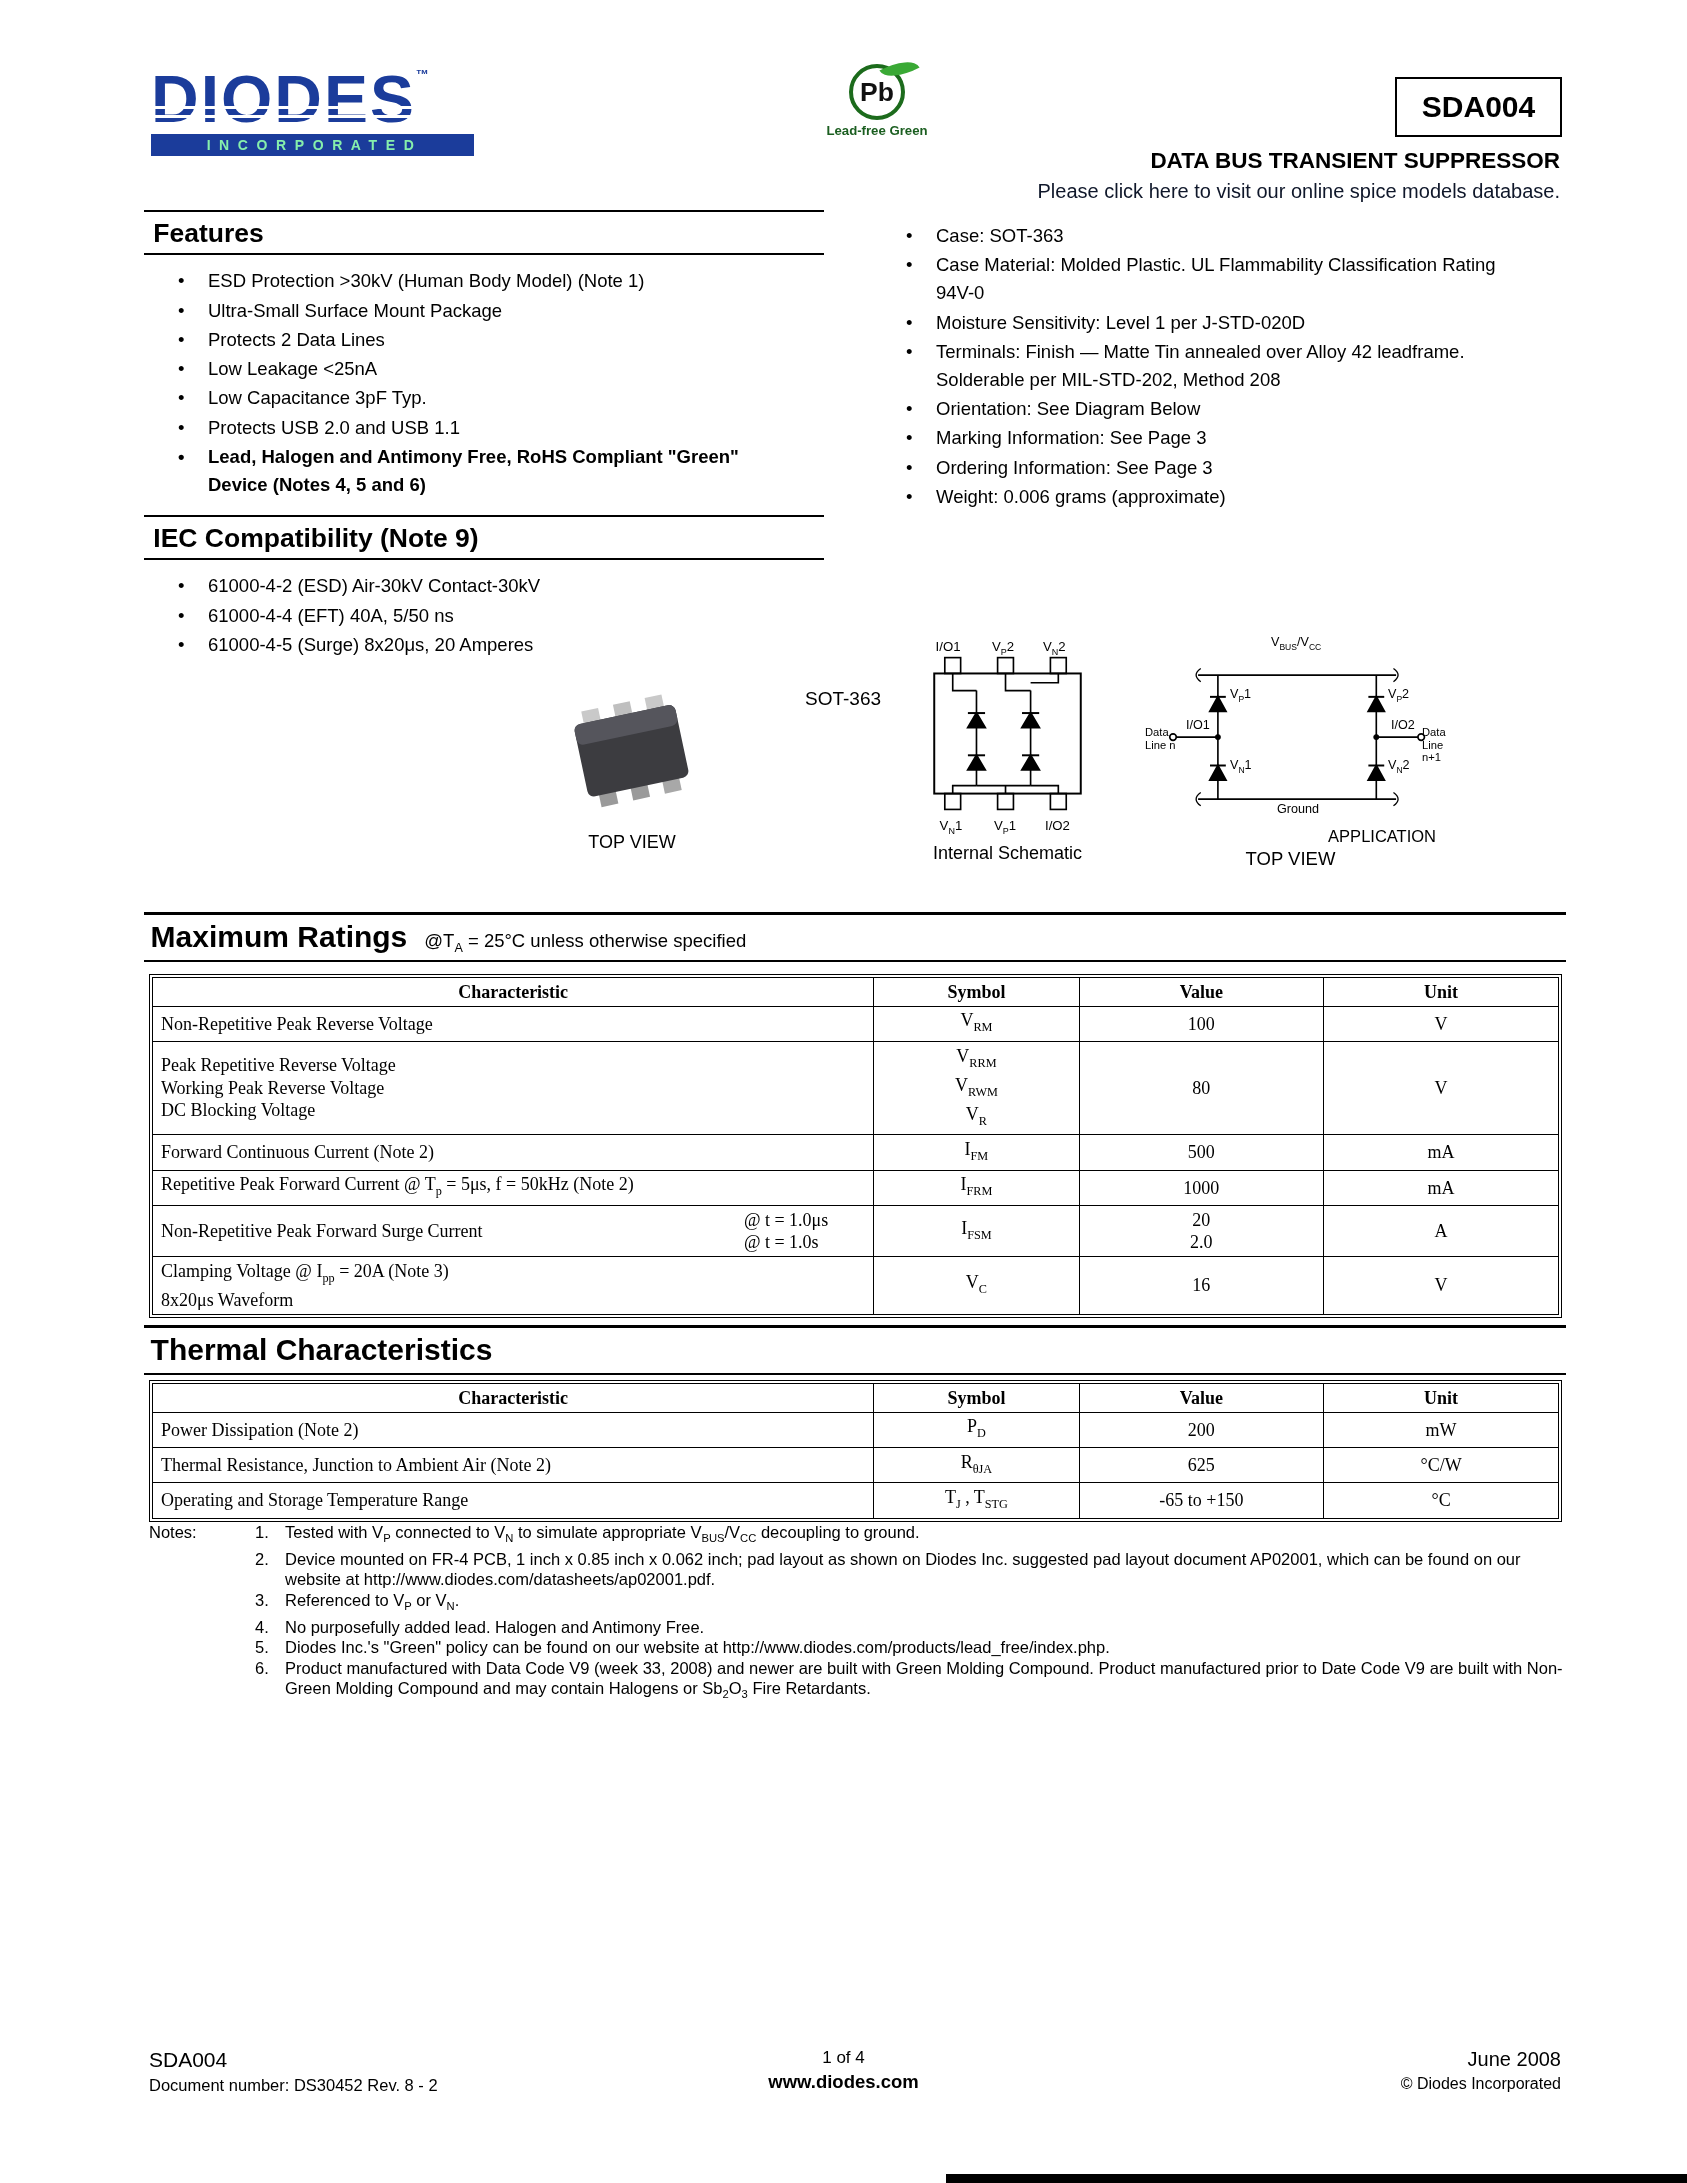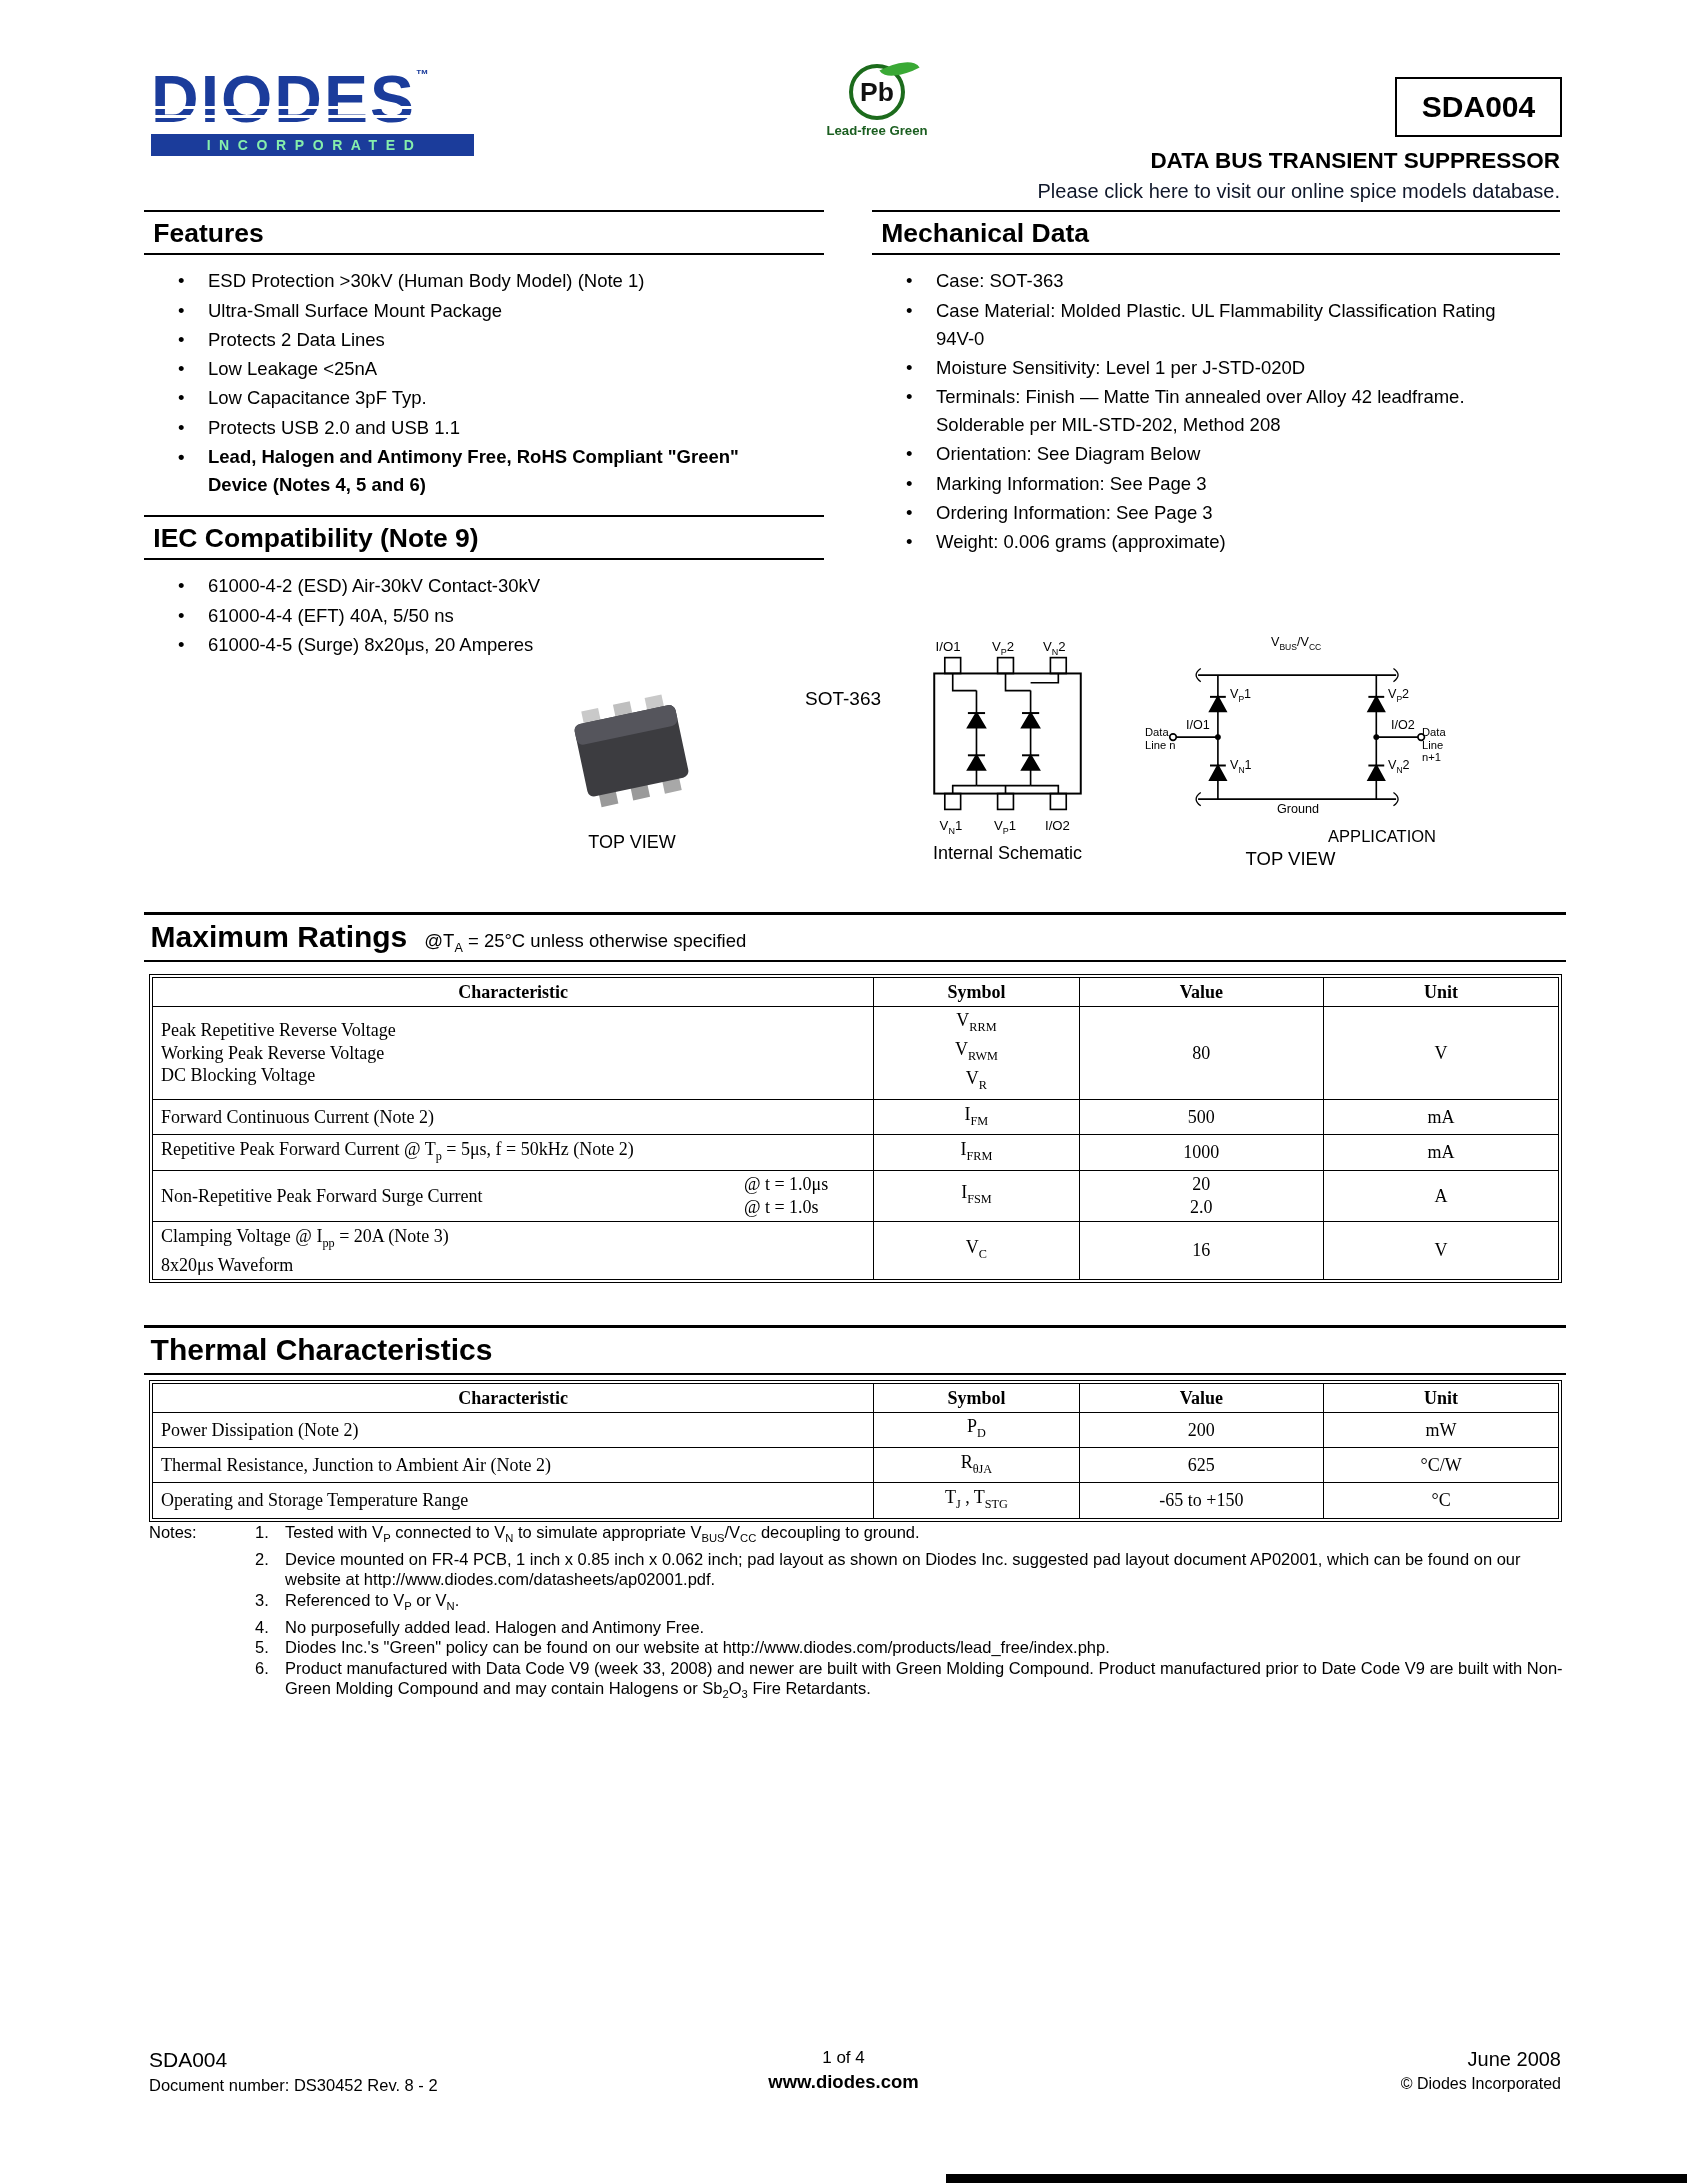--- a/index.html
+++ b/index.html
@@ -132,21 +132,20 @@
     </ul>
     <div class="rule-head">IEC Compatibility (Note 9)</div>
     <ul class="blist">
       <li>61000-4-2 (ESD) Air-30kV  Contact-30kV</li>
       <li>61000-4-4 (EFT) 40A, 5/50 ns</li>
       <li>61000-4-5 (Surge) 8x20μs, 20 Amperes</li>
     </ul>
   </div>
 
   <div class="col-right">
-    <div class="rule-head">Mechanical Data</div>
     <ul class="blist">
       <li>Case: SOT-363</li>
       <li>Case Material:  Molded Plastic.  UL Flammability Classification Rating 94V-0</li>
       <li>Moisture Sensitivity:  Level 1 per J-STD-020D</li>
       <li>Terminals: Finish — Matte Tin annealed over Alloy 42 leadframe.  Solderable per MIL-STD-202, Method 208</li>
       <li>Orientation: See Diagram Below</li>
       <li>Marking Information: See Page 3</li>
       <li>Ordering Information: See Page 3</li>
       <li>Weight: 0.006 grams (approximate)</li>
     </ul>
@@ -264,20 +263,26 @@
           <col style="width:16.7%">
         </colgroup>
       <tbody>
       <tr>
         <th>Characteristic</th>
         <th>Symbol</th>
         <th>Value</th>
         <th>Unit</th>
       </tr>
       <tr>
+        <td class="l">Non-Repetitive Peak Reverse Voltage</td>
+        <td class="c">V<sub>RM</sub></td>
+        <td class="c">100</td>
+        <td class="c">V</td>
+      </tr>
+      <tr>
         <td class="l">
           <div>Peak Repetitive Reverse Voltage</div>
           <div>Working Peak Reverse Voltage</div>
           <div>DC Blocking Voltage</div>
         </td>
         <td class="c">
           <div>V<sub>RRM</sub></div>
           <div>V<sub>RWM</sub></div>
           <div>V<sub>R</sub></div>
         </td>

